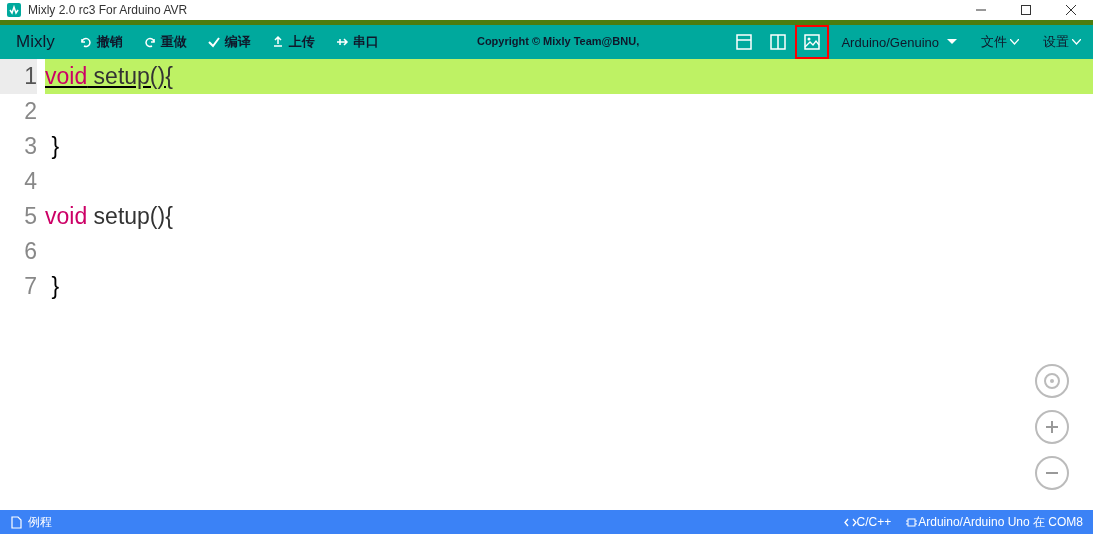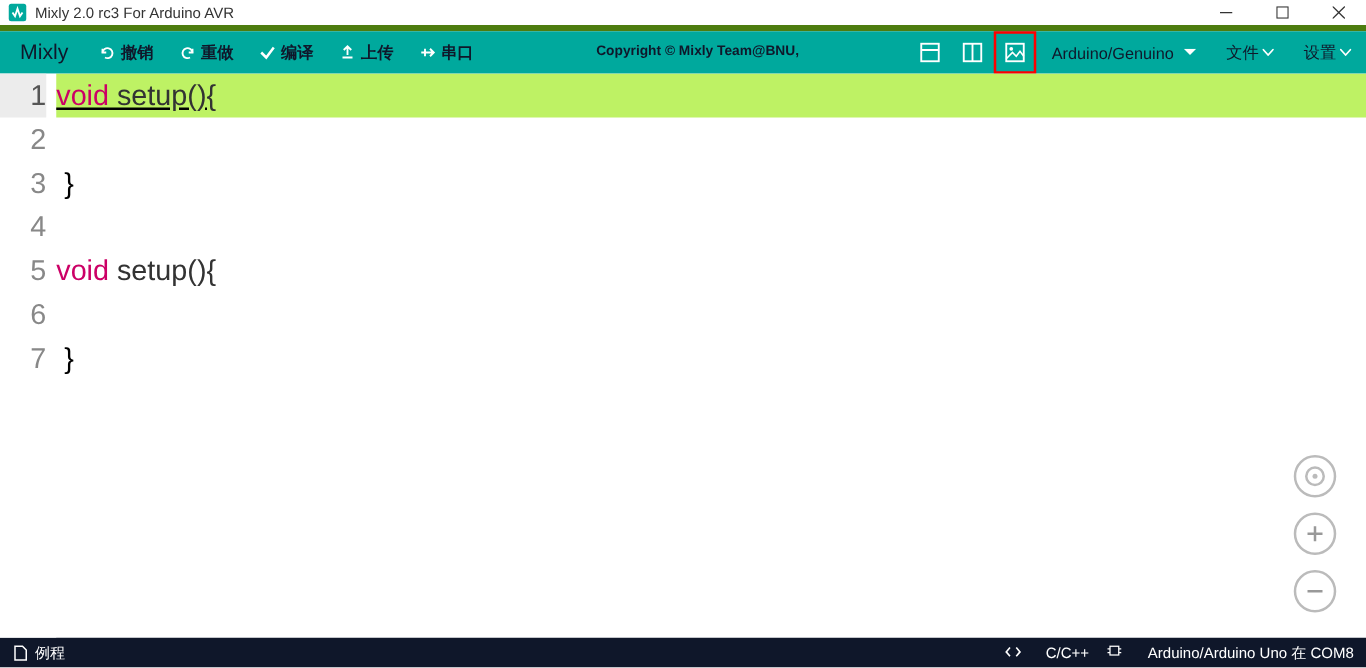--- a/index.html
+++ b/index.html
@@ -34,25 +34,25 @@
 .code .line { white-space: pre; }
 .code .line.active { background: #bef264; text-decoration: underline; }
 .kw { color: #cc0066; }
 .fn { color: #333; }
 
 
 .float-ctl { position: absolute; right: 24px; bottom: 20px; display: flex; flex-direction: column; gap: 12px; }
 .circ { width: 34px; height: 34px; border-radius: 50%; border: 2px solid #bbb; display: flex; align-items: center; justify-content: center; color: #888; font-size: 20px; background: #fff; }
 
 
-.status { height: 24px; background: #0f172a; color: #fff; display: flex; align-items: center; font-size: 12px; padding: 0 10px; }
+.status { height: 24px; background: #3b82f6; color: #fff; display: flex; align-items: center; font-size: 12px; padding: 0 10px; }
 .status .left { display: flex; align-items: center; gap: 5px; }
 .status .spacer { flex: 1; }
 .status .right { display: flex; align-items: center; gap: 14px; }
-.status .rgrp { display: flex; gap: 20px; }
+.status .rgrp { display: flex; align-items: center; gap: 0; }
 </style>
 </head>
 <body>
 
 <div class="titlebar">
   <svg class="titlebar-icon" viewBox="0 0 16 16">
       <rect x="1" y="1" width="14" height="14" rx="2" fill="#00a99d"></rect>
       <path d="M4 8 L6 11 L8 5 L10 11 L12 8" stroke="#fff" stroke-width="1.5" fill="none"></path>
     </svg>
   <span class="titlebar-text">Mixly 2.0 rc3 For Arduino AVR</span>

